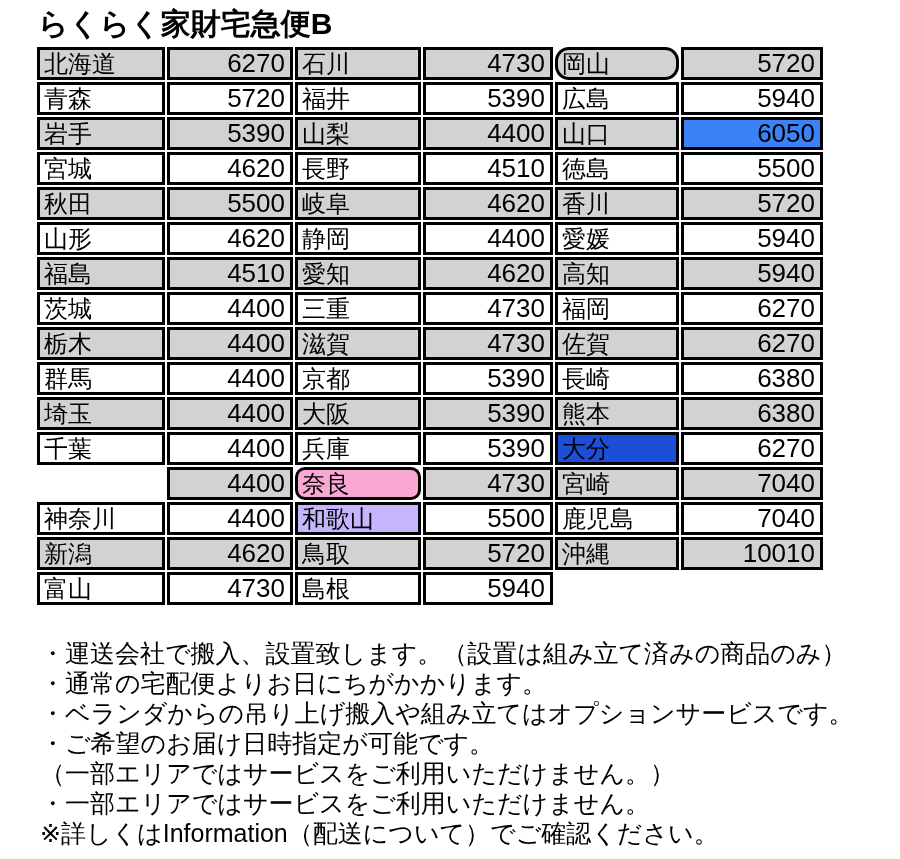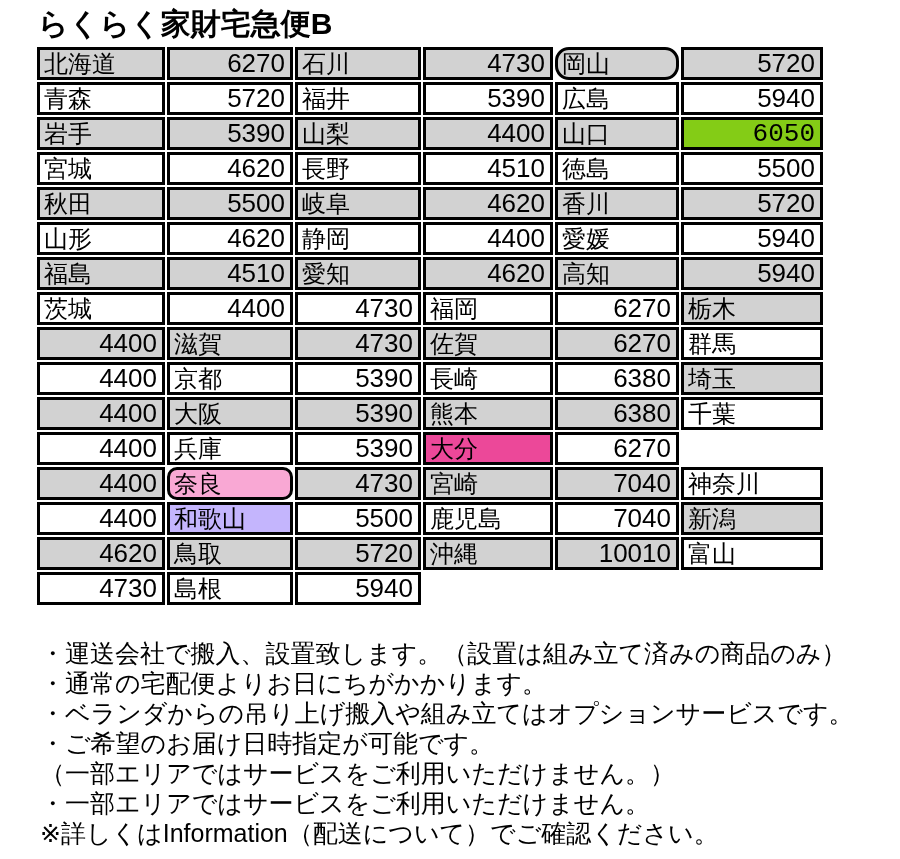--- a/index.html
+++ b/index.html
@@ -92,21 +92,21 @@
       <div class="cell price" style="background: rgb(255, 255, 255);">5720</div>
       <div class="cell name" style="background: rgb(255, 255, 255);">福井</div>
       <div class="cell price" style="background: rgb(255, 255, 255);">5390</div>
       <div class="cell name" style="background: rgb(255, 255, 255);">広島</div>
       <div class="cell price" style="background: rgb(255, 255, 255);">5940</div>
       <div class="cell name" style="background: rgb(210, 210, 210);">岩手</div>
       <div class="cell price" style="background: rgb(210, 210, 210);">5390</div>
       <div class="cell name" style="background: rgb(210, 210, 210);">山梨</div>
       <div class="cell price" style="background: rgb(210, 210, 210);">4400</div>
       <div class="cell name" style="background: rgb(210, 210, 210);">山口</div>
-      <div class="cell price" style="background: #84cc16; font-family: Liberation Mono, monospace;">6050</div>
+      <div class="cell price" style="background: #3b82f6;">6050</div>
       <div class="cell name" style="background: rgb(255, 255, 255);">宮城</div>
       <div class="cell price" style="background: rgb(255, 255, 255);">4620</div>
       <div class="cell name" style="background: rgb(255, 255, 255);">長野</div>
       <div class="cell price" style="background: rgb(255, 255, 255);">4510</div>
       <div class="cell name" style="background: rgb(255, 255, 255);">徳島</div>
       <div class="cell price" style="background: rgb(255, 255, 255);">5500</div>
       <div class="cell name" style="background: rgb(210, 210, 210);">秋田</div>
       <div class="cell price" style="background: rgb(210, 210, 210);">5500</div>
       <div class="cell name" style="background: rgb(210, 210, 210);">岐阜</div>
       <div class="cell price" style="background: rgb(210, 210, 210);">4620</div>
@@ -119,20 +119,21 @@
       <div class="cell name" style="background: rgb(255, 255, 255);">愛媛</div>
       <div class="cell price" style="background: rgb(255, 255, 255);">5940</div>
       <div class="cell name" style="background: rgb(210, 210, 210);">福島</div>
       <div class="cell price" style="background: rgb(210, 210, 210);">4510</div>
       <div class="cell name" style="background: rgb(210, 210, 210);">愛知</div>
       <div class="cell price" style="background: rgb(210, 210, 210);">4620</div>
       <div class="cell name" style="background: rgb(210, 210, 210);">高知</div>
       <div class="cell price" style="background: rgb(210, 210, 210);">5940</div>
       <div class="cell name" style="background: rgb(255, 255, 255);">茨城</div>
       <div class="cell price" style="background: rgb(255, 255, 255);">4400</div>
+      <div class="cell name" style="background: rgb(255, 255, 255);">三重</div>
       <div class="cell price" style="background: rgb(255, 255, 255);">4730</div>
       <div class="cell name" style="background: rgb(255, 255, 255);">福岡</div>
       <div class="cell price" style="background: rgb(255, 255, 255);">6270</div>
       <div class="cell name" style="background: rgb(210, 210, 210);">栃木</div>
       <div class="cell price" style="background: rgb(210, 210, 210);">4400</div>
       <div class="cell name" style="background: rgb(210, 210, 210);">滋賀</div>
       <div class="cell price" style="background: rgb(210, 210, 210);">4730</div>
       <div class="cell name" style="background: rgb(210, 210, 210);">佐賀</div>
       <div class="cell price" style="background: rgb(210, 210, 210);">6270</div>
       <div class="cell name" style="background: rgb(255, 255, 255);">群馬</div>
@@ -144,21 +145,21 @@
       <div class="cell name" style="background: rgb(210, 210, 210);">埼玉</div>
       <div class="cell price" style="background: rgb(210, 210, 210);">4400</div>
       <div class="cell name" style="background: rgb(210, 210, 210);">大阪</div>
       <div class="cell price" style="background: rgb(210, 210, 210);">5390</div>
       <div class="cell name" style="background: rgb(210, 210, 210);">熊本</div>
       <div class="cell price" style="background: rgb(210, 210, 210);">6380</div>
       <div class="cell name" style="background: rgb(255, 255, 255);">千葉</div>
       <div class="cell price" style="background: rgb(255, 255, 255);">4400</div>
       <div class="cell name" style="background: rgb(255, 255, 255);">兵庫</div>
       <div class="cell price" style="background: rgb(255, 255, 255);">5390</div>
-      <div class="cell name" style="background: #ec4899;">大分</div>
+      <div class="cell name" style="background: #1d4ed8;">大分</div>
       <div class="cell price" style="background: rgb(255, 255, 255);">6270</div>
       <div class="cell name" style="background: #84cc16; margin-top: 35px;">東京都</div>
       <div class="cell price" style="background: rgb(210, 210, 210);">4400</div>
       <div class="cell name" style="background: #f9a8d4; border-radius: 10px;">奈良</div>
       <div class="cell price" style="background: rgb(210, 210, 210);">4730</div>
       <div class="cell name" style="background: rgb(210, 210, 210);">宮崎</div>
       <div class="cell price" style="background: rgb(210, 210, 210);">7040</div>
       <div class="cell name" style="background: rgb(255, 255, 255);">神奈川</div>
       <div class="cell price" style="background: rgb(255, 255, 255);">4400</div>
       <div class="cell name" style="background: #c4b5fd;">和歌山</div>

